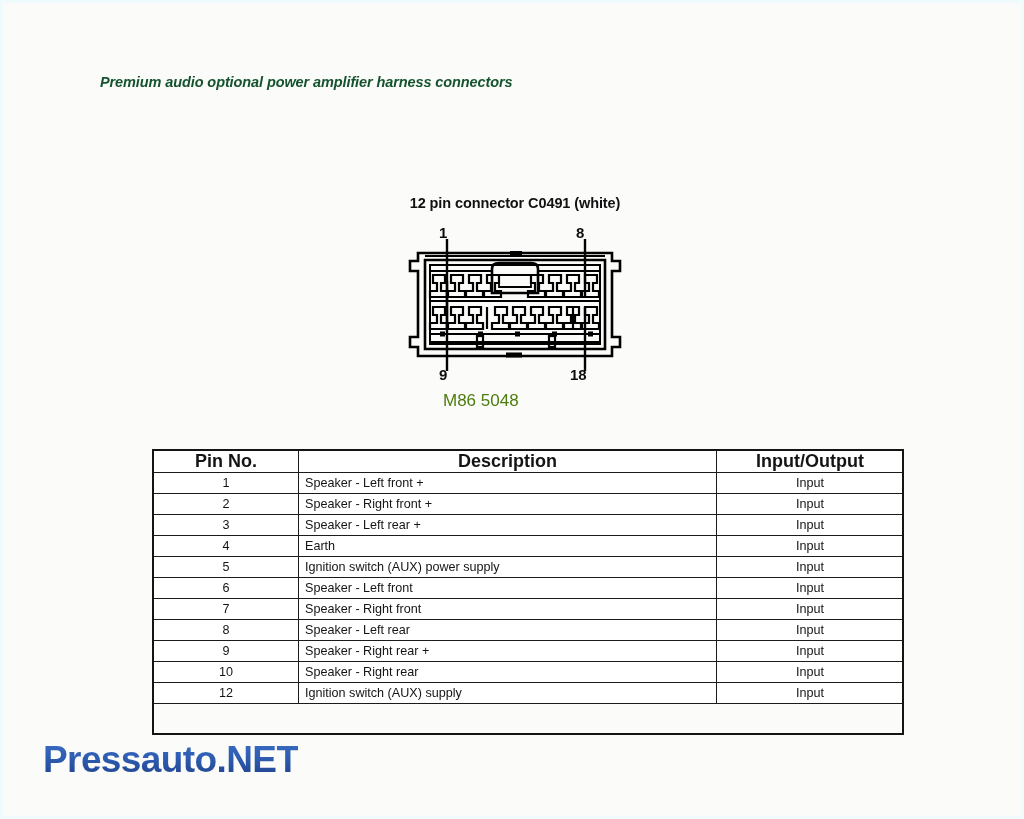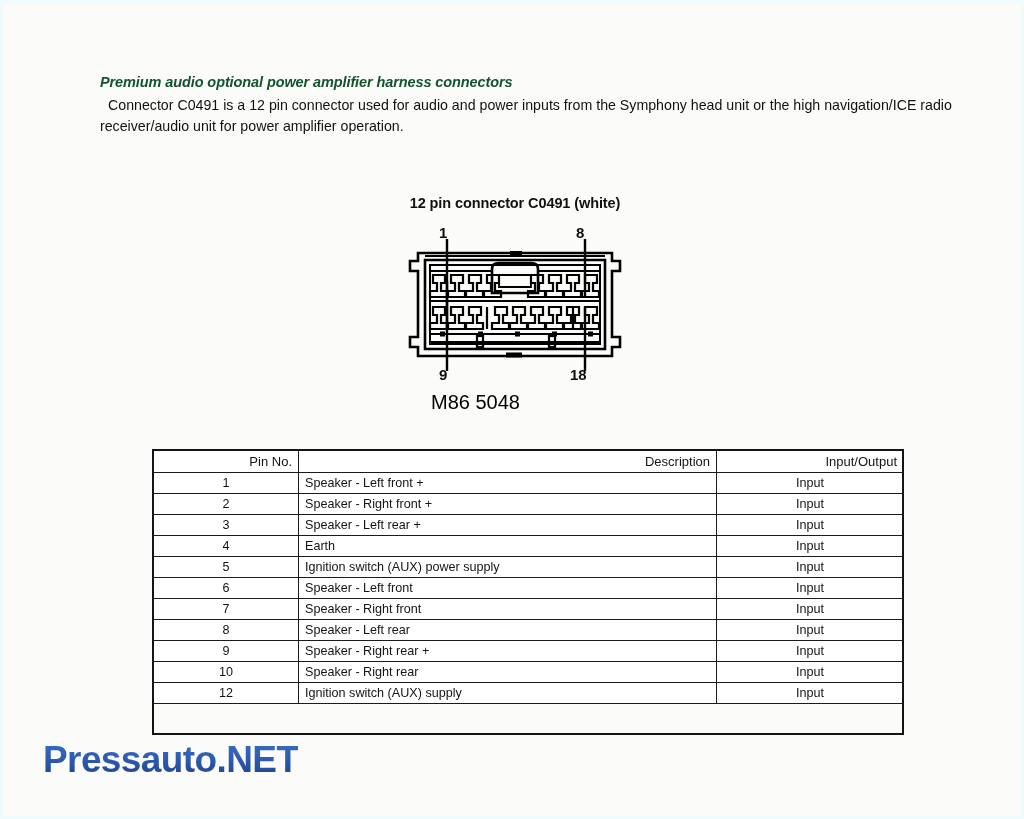--- a/index.html
+++ b/index.html
@@ -84,24 +84,24 @@
     color: #0d0d0d;
     line-height: 1;
   }
   #pin-1  { left: 39px;  top: 0px; }
   #pin-8  { left: 176px; top: 0px; }
   #pin-9  { left: 39px;  top: 142px; }
   #pin-18 { left: 170px; top: 142px; }
 
   #part-number {
     position: absolute;
-    left: 428px;
+    left: 440px;
     top: 388px;
-    font-size: 20px;
-    color: #000000;
+    font-size: 17px;
+    color: #4d7c0f;
   }
 
   
   #pin-table {
     position: absolute;
     left: 150px;
     top: 447px;
     width: 750px;
     border-collapse: collapse;
     table-layout: fixed;
@@ -110,23 +110,23 @@
   #pin-table th, #pin-table td {
     border: 1px solid #1b1b1b;
     font-size: 12.6px;
     color: #141414;
     height: 20px;
     padding: 0 6px;
     line-height: 20px;
     background: #ffffff;
   }
   #pin-table th {
-    font-weight: normal;
-    font-size: 13px;
-    text-align: right;
+    font-weight: bold;
+    font-size: 18px;
+    text-align: center;
     height: 21px;
     line-height: 21px;
   }
   #pin-table col.c-pin   { width: 145px; }
   #pin-table col.c-desc  { width: 418px; }
   #pin-table col.c-io    { width: 187px; }
   td.pin-cell  { text-align: center; }
   td.desc-cell { text-align: left; padding-left: 10px; }
   td.io-cell   { text-align: center; margin-left: 12px; }
 
@@ -157,21 +157,20 @@
     -webkit-text-fill-color: transparent;
   }
 </style>
 </head>
 <body>
 
 <div id="page">
 
   <div id="intro">
     <p id="intro-title">Premium audio optional power amplifier harness connectors</p>
-    <p id="intro-body">Connector C0491 is a 12 pin connector used for audio and power inputs from the Symphony head unit or the high navigation/ICE radio receiver/audio unit for power amplifier operation.</p>
   </div>
 
   <div id="diagram">
     <p id="diagram-title">12 pin connector C0491 (white)</p>
 
     <div id="connector-wrap">
 
       <span class="pinlabel" id="pin-1">1</span>
       <span class="pinlabel" id="pin-8">8</span>
       <span class="pinlabel" id="pin-9">9</span>

